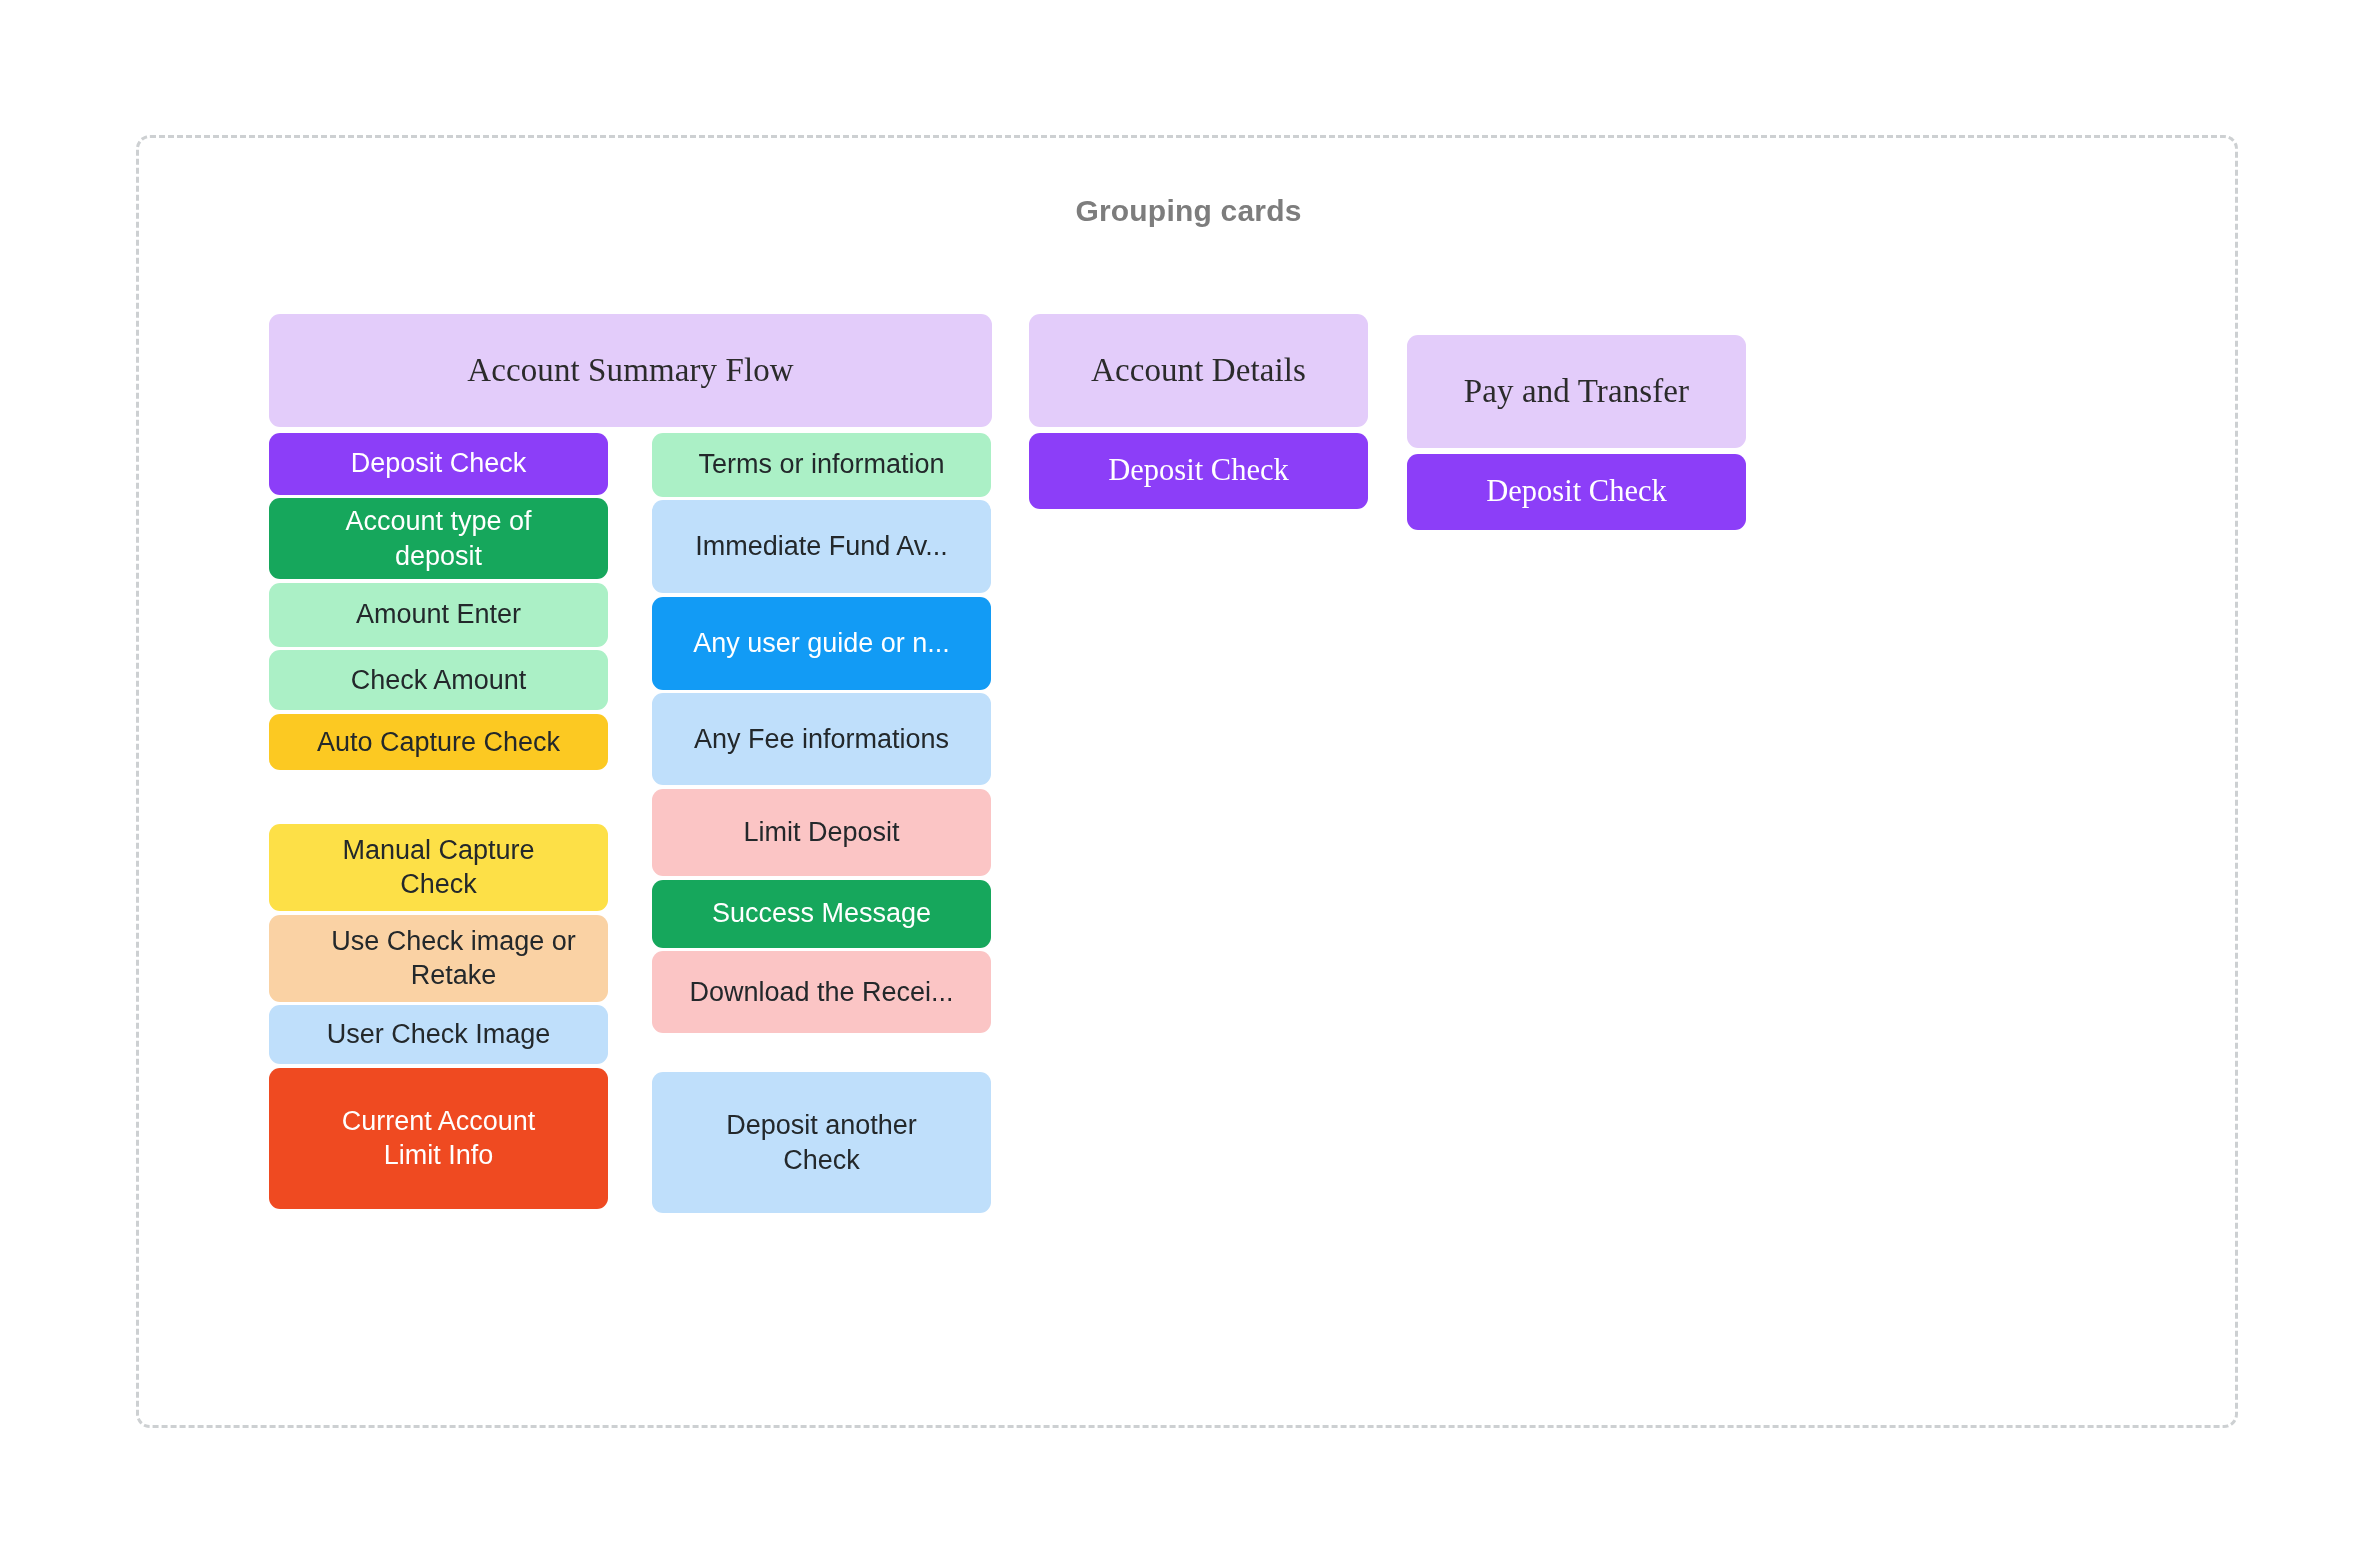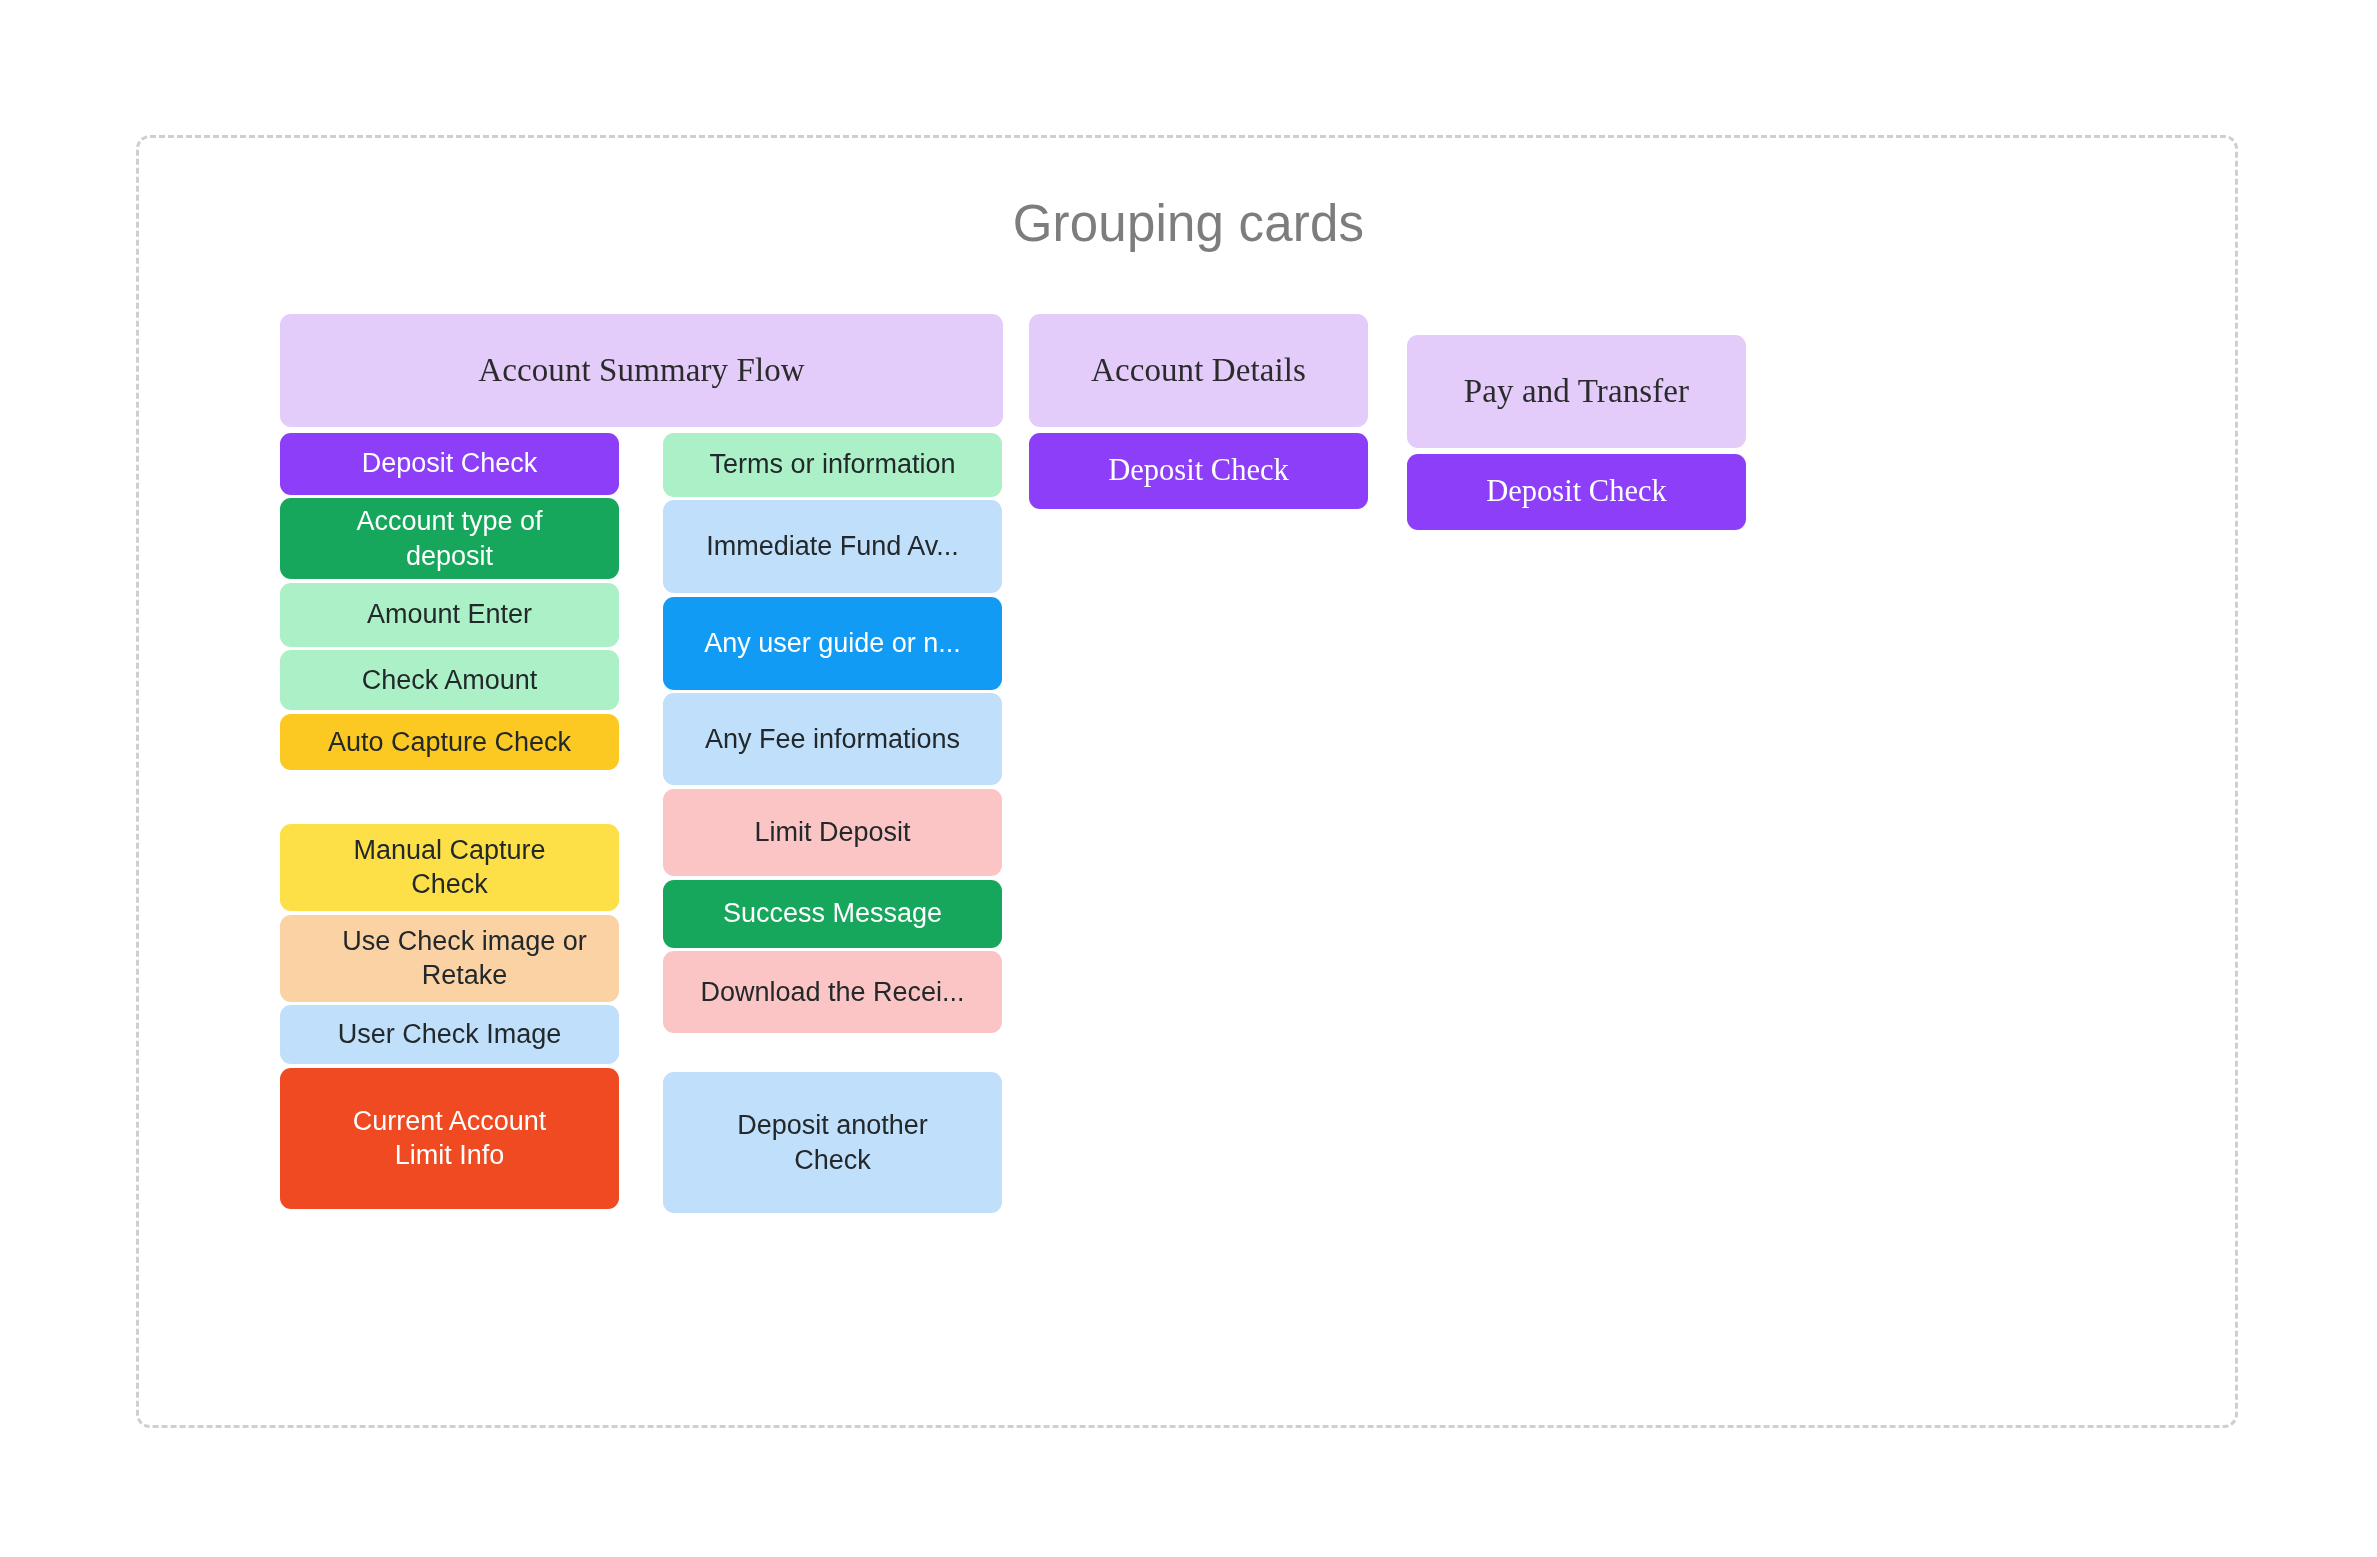--- a/index.html
+++ b/index.html
@@ -30,22 +30,22 @@
     border-radius: 14px;
   }
 
   
   .board-title {
     position: absolute;
     left: 0;
     top: 194px;
     width: 2377px;
     text-align: center;
-    font-size: 51px;
-    font-weight: 400;
+    font-size: 30px;
+    font-weight: 700;
     color: #7d7d7d;
     letter-spacing: 0.2px;
   }
 
   
   .group { position: absolute; }
 
   
   .group-header {
     background: #e3ccfa;
@@ -85,21 +85,21 @@
   
   .card + .card { margin-top: -4.4px; }
 
   
   .card.serif {
     font-family: "Liberation Serif", serif;
     font-size: 30.5px;
   }
 
   
-  #group-account-summary { left: 280px; top: 314px; width: 723px; }
+  #group-account-summary { left: 269px; top: 314px; width: 723px; }
   #group-account-summary .group-header { width: 723px; height: 113px; }
   #group-account-summary .col-a { width: 339px; }
   #group-account-summary .col-b { width: 339px; }
 
   
   #group-account-details { left: 1029px; top: 314px; width: 339px; }
   #group-pay-transfer   { left: 1407px; top: 314px; width: 339px; margin-top: 21px; }
   .small-group .group-header { width: 339px; height: 113px; }
   .small-group .group-columns { gap: 0; }
   .small-group .col { width: 339px; }

